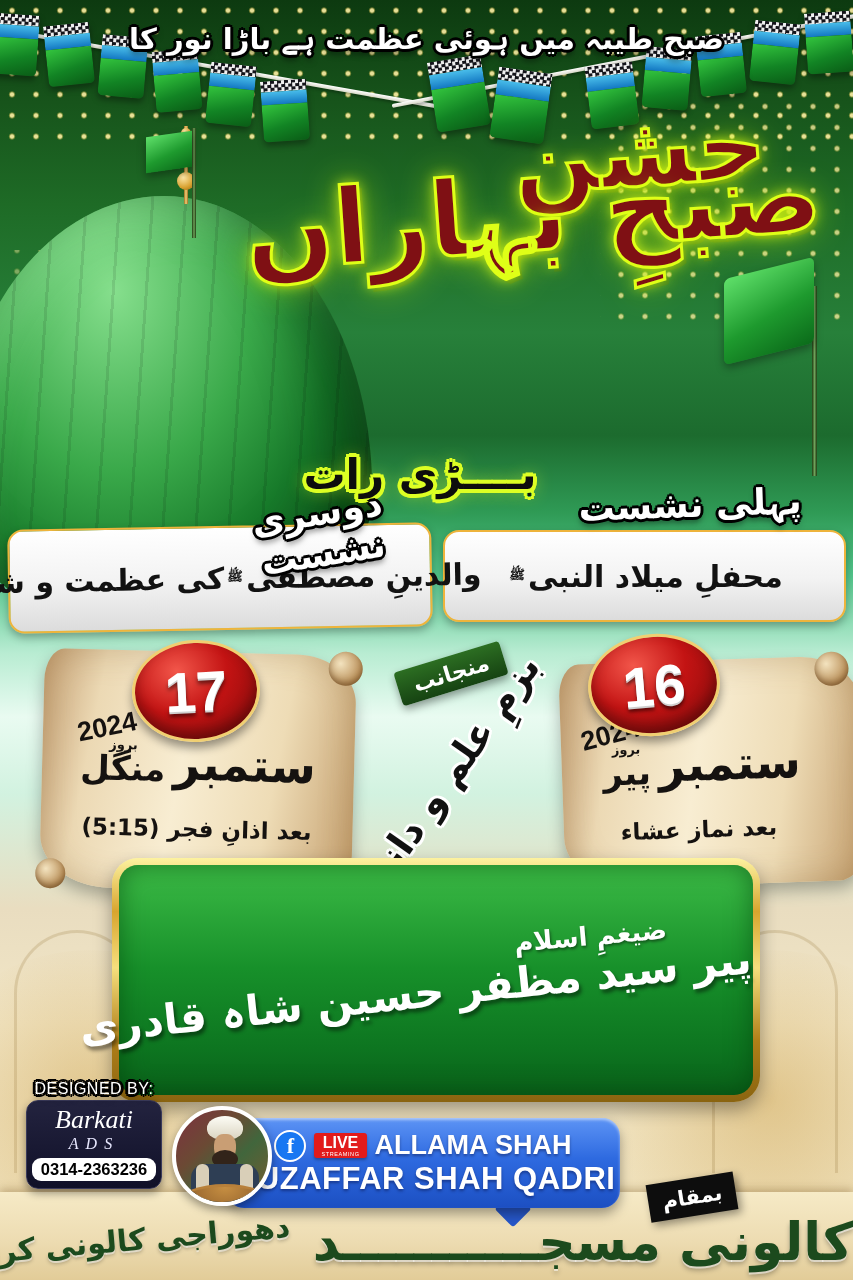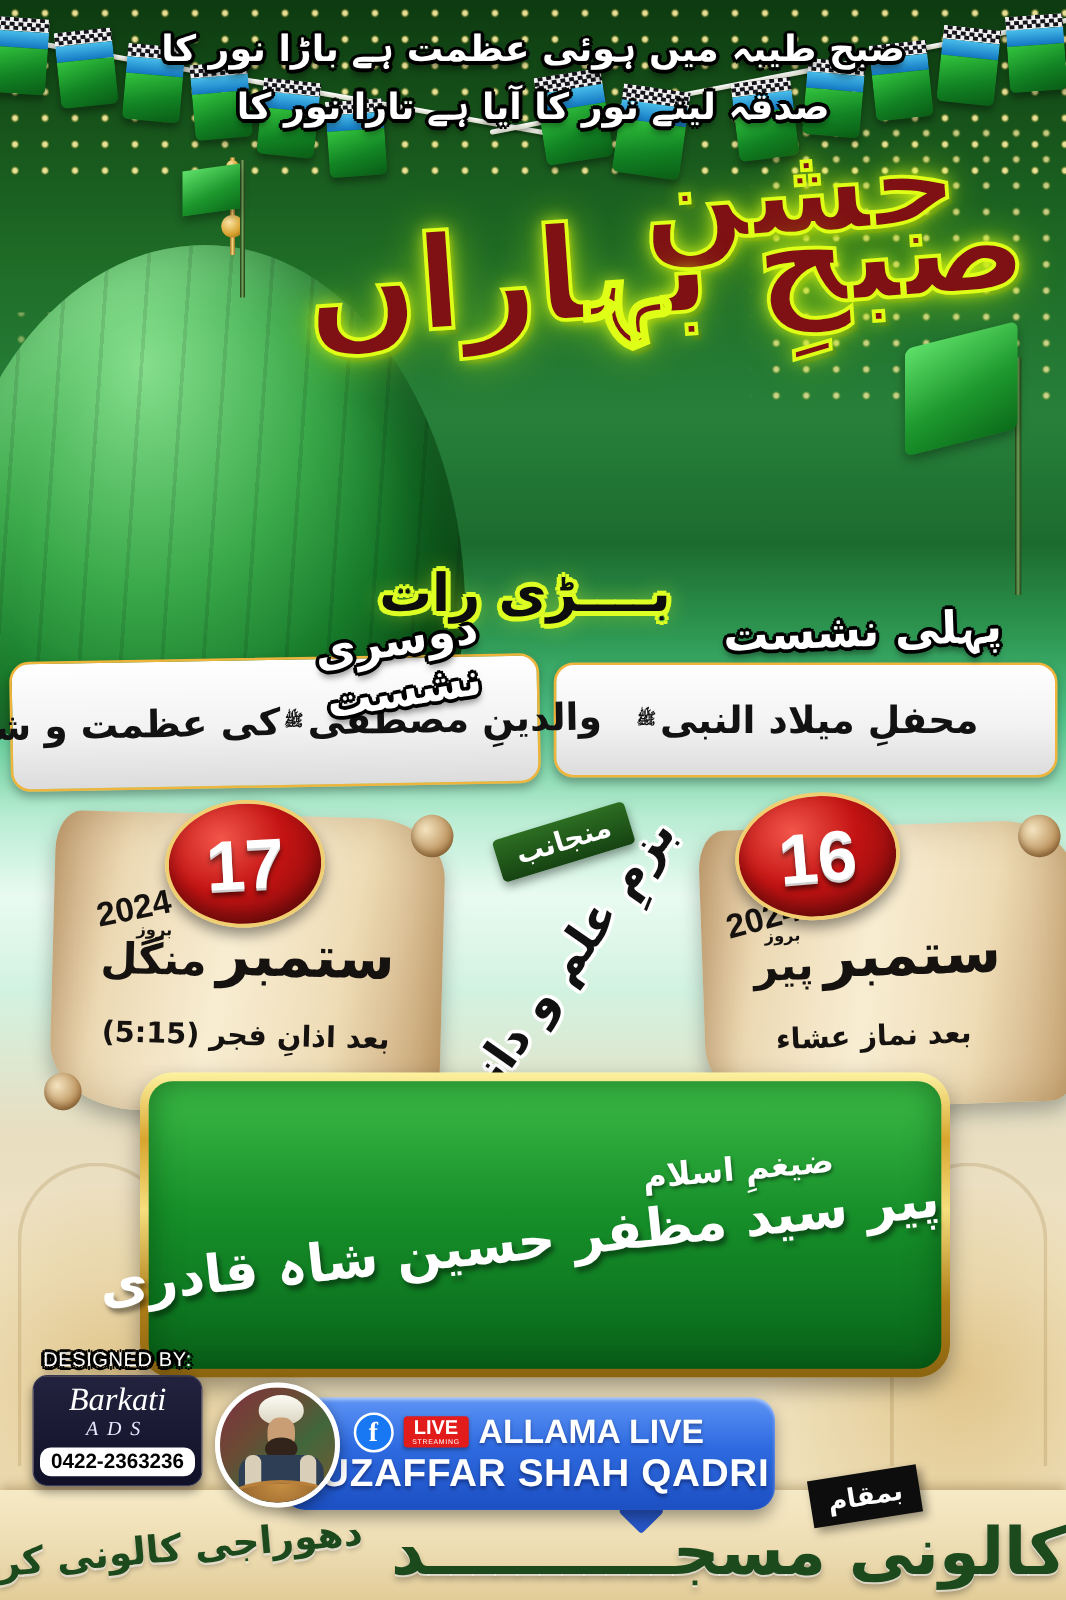--- a/index.html
+++ b/index.html
@@ -233,21 +233,20 @@
       </div>
       <div class="flag" style="left: 588px; top: 64px; width: 48px; height: 63px; transform: rotate(-7deg);">
         <div class="band"></div>
         <div class="stripe"></div>
         <div class="fbody"></div>
       </div>
     </div>
 
   <div id="couplet" class="abs rtl">
     <div class="cline ol-black">صبح طیبہ میں ہوئی عظمت ہے باڑا نور کا</div>
-    <div class="cline ol-black">صدقہ لینے نور کا آیا ہے تارا نور کا</div>
   </div>
 
   <div id="title" class="abs rtl">
     <span class="w1">جشن</span>
     <span class="w2">صبحِ بہاراں</span>
   </div>
   <div id="subtitle" class="abs rtl ol-lime">بــــڑی رات</div>
 
   <div id="sess1-label" class="abs rtl sess-label ol-black">پہلی نشست</div>
   <div id="sess1-box" class="abs rtl sess-box">
@@ -311,21 +310,21 @@
       <div id="honorific" class="rtl">ضیغمِ اسلام</div>
       <div id="urdu-name" class="rtl">پیر سید مظفر حسین شاہ قادری</div>
     </div>
   </div>
 
   <div id="designer" class="abs">
     <div class="dlabel ol-black">DESIGNED BY:</div>
     <div class="dbox">
       <div class="dname">Barkati</div>
       <div class="dsub">ADS</div>
-      <div class="dphone">0422-2363236</div>
+      <div class="dphone">0314-2363236</div>
     </div>
   </div>
 
   <div id="photo" class="abs">
     <div class="turban"></div>
     <div class="face"></div>
     <div class="beard"></div>
     <div class="bodyv"></div>
     <div class="shawlL"></div>
     <div class="shawlR"></div>
@@ -333,21 +332,21 @@
   </div>
 
   <div id="bar-tail" class="abs"></div>
   <div id="livebar" class="abs">
     <div class="row1">
       <span id="fbicon">f</span>
       <span id="livebadge">
         <span class="lv">LIVE</span>
         <span class="st">STREAMING</span>
       </span>
-      <span class="en1">ALLAMA LIVE</span>
+      <span class="en1">ALLAMA SHAH</span>
     </div>
     <div class="en2">MUZAFFAR SHAH QADRI</div>
   </div>
 
   <div id="venue-strip" class="abs"></div>
   <div id="venue-badge" class="abs rtl">بمقام</div>
   <div id="venue-row" class="abs">
     <span class="vbig">کالونی مسجـــــــــــد</span>
     <span class="vsmall">دھوراجی کالونی کراچی</span>
   </div>

